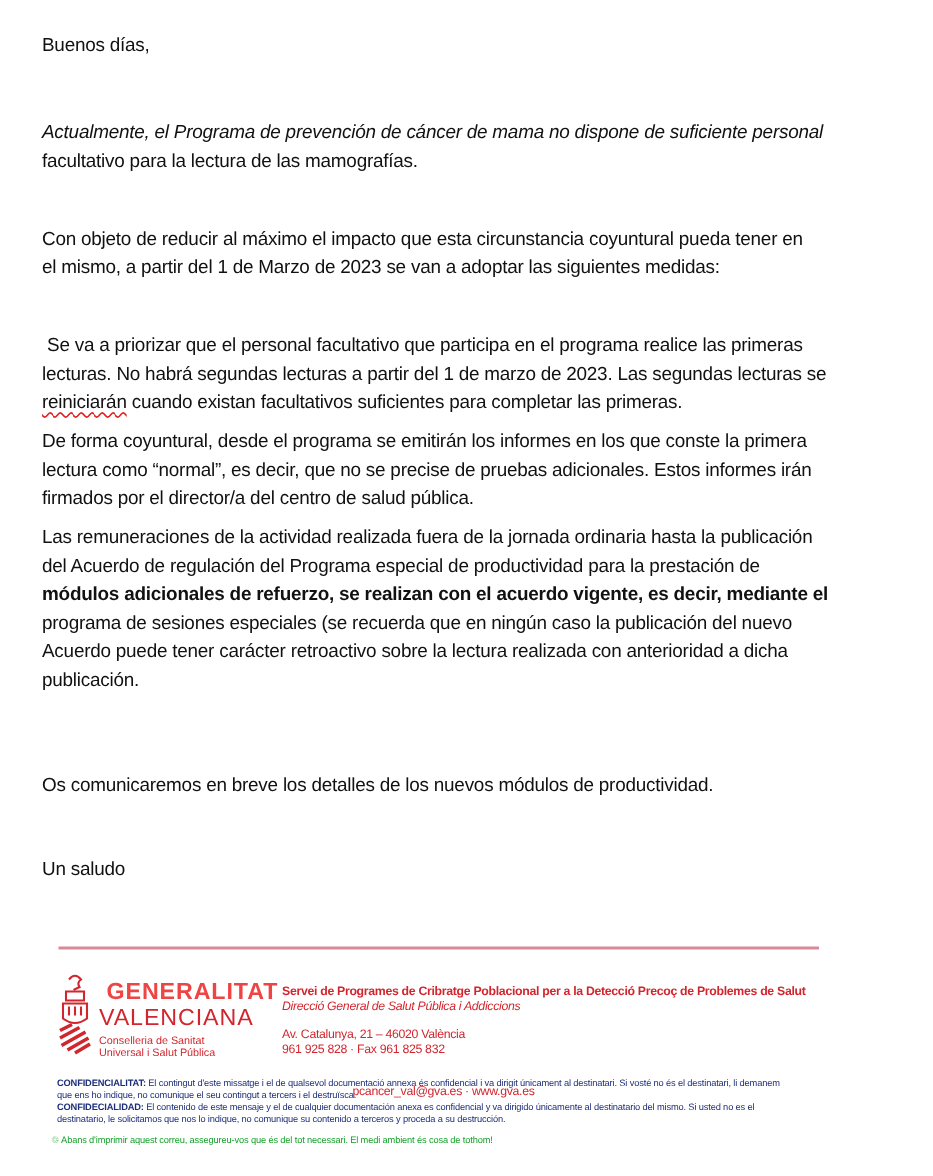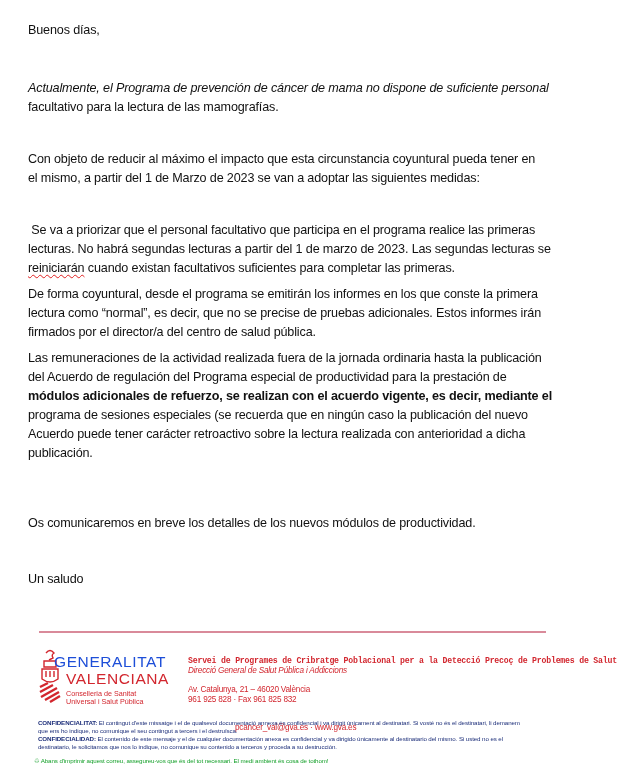--- a/index.html
+++ b/index.html
@@ -2,26 +2,26 @@
 <html><head>
   <meta charset="utf-8">
   <style>
     * { margin: 0; padding: 0; box-sizing: border-box; }
     html, body { width: 622px; height: 784px; background: #ffffff; overflow: hidden; }
     body { position: relative; font-family: "Liberation Sans", sans-serif; color: #111; }
     .p { position: absolute; left: 28px; font-size: 12.6px; line-height: 19.5px; letter-spacing: -0.15px; color: #111; width: 560px; }
     .spell { text-decoration: underline wavy #e02020; text-decoration-thickness: 1px; text-underline-offset: 2px; }
     .rule { position: absolute; left: 39px; top: 631px; width: 507px; height: 1.5px; background: #d98a9a; }
     .logo { position: absolute; left: 38px; top: 647px; width: 24px; height: 58px; }
-    .gv1 { position: absolute; left: 54px; top: 653px; font-size: 15.5px; font-weight: normal; letter-spacing: 0.6px; color: #1d4ed8; line-height: 17px; }
+    .gv1 { position: absolute; left: 71px; top: 653px; font-size: 15.5px; font-weight: bold; letter-spacing: 0.6px; color: #ef4444; line-height: 17px; }
     .gv2 { position: absolute; left: 66px; top: 670px; font-size: 15.5px; letter-spacing: 0.6px; color: #d2262e; line-height: 17px; }
     .gv3 { position: absolute; left: 66px; top: 689px; font-size: 7.2px; color: #d2262e; line-height: 9px; }
     .gv4 { position: absolute; left: 66px; top: 697px; font-size: 7.2px; color: #d2262e; line-height: 9px; }
     .svc { position: absolute; left: 188px; font-size: 8.2px; color: #d2262e; line-height: 10px; white-space: nowrap; letter-spacing: -0.2px; }
-    .svc.b { font-weight: bold; font-family: Liberation Mono, monospace; }
+    .svc.b { font-weight: bold; }
     .conf { position: absolute; left: 38px; font-size: 6.2px; line-height: 8px; color: #1d2f7a; white-space: nowrap; letter-spacing: -0.1px; }
     .conf b { font-weight: bold; }
     .eco { position: absolute; left: 34px; top: 757px; font-size: 6.2px; line-height: 8px; color: #15a02a; white-space: nowrap; letter-spacing: -0.1px; }
   </style>
 </head>
 <body>
 
 <div>
   <div class="p" style="top:21px;">Buenos días,</div>
 

